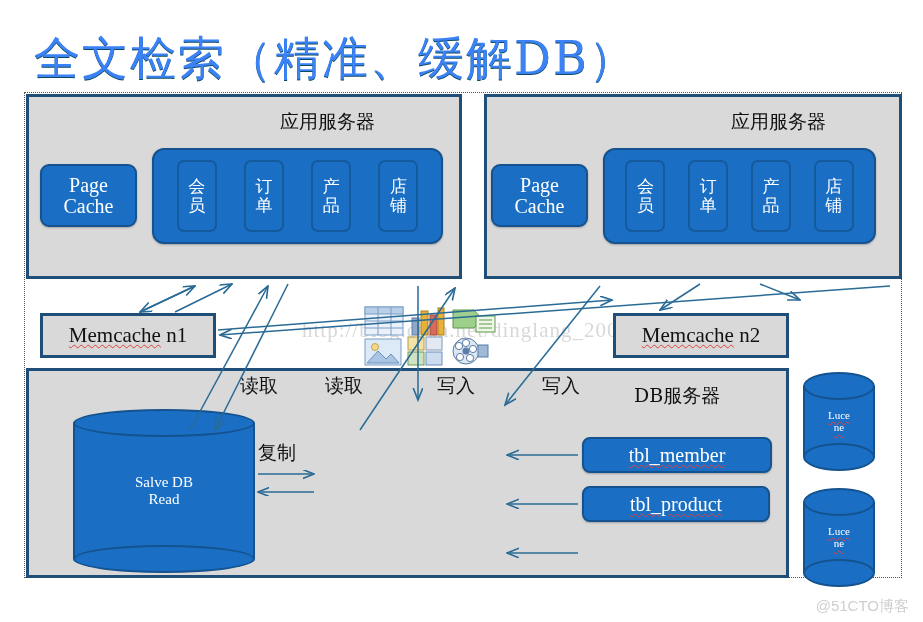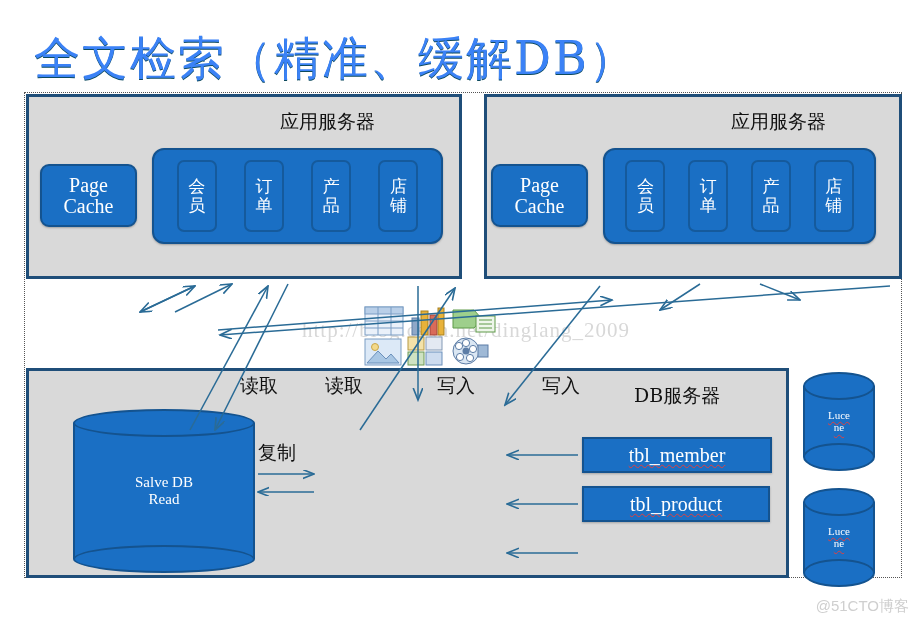--- a/index.html
+++ b/index.html
@@ -146,21 +146,21 @@
     z-index:3;
   }
   .cyl-big .label{font-size:15px;}
   .cyl-small .label{font-size:11px;}
 
   
   .tbl{
     position:absolute;
     background:#1a6fc4;
     border:2px solid #14538f;
-    border-radius:0;
+    border-radius:8px;
     box-sizing:border-box;
     color:#fff;
     display:flex;align-items:center;justify-content:center;
     font-family:"Liberation Serif", serif;
     font-size:20px;
     box-shadow:0 1px 2px rgba(0,0,0,.25);
   }
   .tbl .sq{text-decoration-color:#e04040;}
 
   
@@ -318,21 +318,31 @@
         <circle cx="17" cy="7" r="3.6" fill="#fff" stroke="#5d7da6"></circle>
         <circle cx="24" cy="13" r="3.6" fill="#fff" stroke="#5d7da6"></circle>
         <circle cx="21" cy="22" r="3.6" fill="#fff" stroke="#5d7da6"></circle>
         <circle cx="11" cy="21" r="3.6" fill="#fff" stroke="#5d7da6"></circle>
         <circle cx="10" cy="10" r="3.6" fill="#fff" stroke="#5d7da6"></circle>
         <rect x="29" y="9" width="10" height="12" fill="#9fb9d6" stroke="#5d7da6"></rect>
       </svg>
     </span>
   </div>
 
-
+  <div class="memcache" style="left:40px;top:313px;width:176px;height:45px;">
+    <span>
+      <span class="sq">Memcache</span><span> n1</span>
+    </span>
+  </div>
+
+  <div class="memcache" style="left:613px;top:313px;width:176px;height:45px;">
+    <span>
+      <span class="sq">Memcache</span><span> n2</span>
+    </span>
+  </div>
 
   <div class="panel" style="left:26px;top:368px;width:763px;height:210px;">
   </div>
   <div class="panel-title" style="left:634px;top:383px;">DB服务器</div>
 
   <div class="flowlabel" style="left:240px;top:373px;">读取</div>
   <div class="flowlabel" style="left:325px;top:373px;">读取</div>
   <div class="flowlabel" style="left:437px;top:373px;">写入</div>
   <div class="flowlabel" style="left:542px;top:373px;">写入</div>
   <div class="flowlabel" style="left:258px;top:440px;">复制</div>

